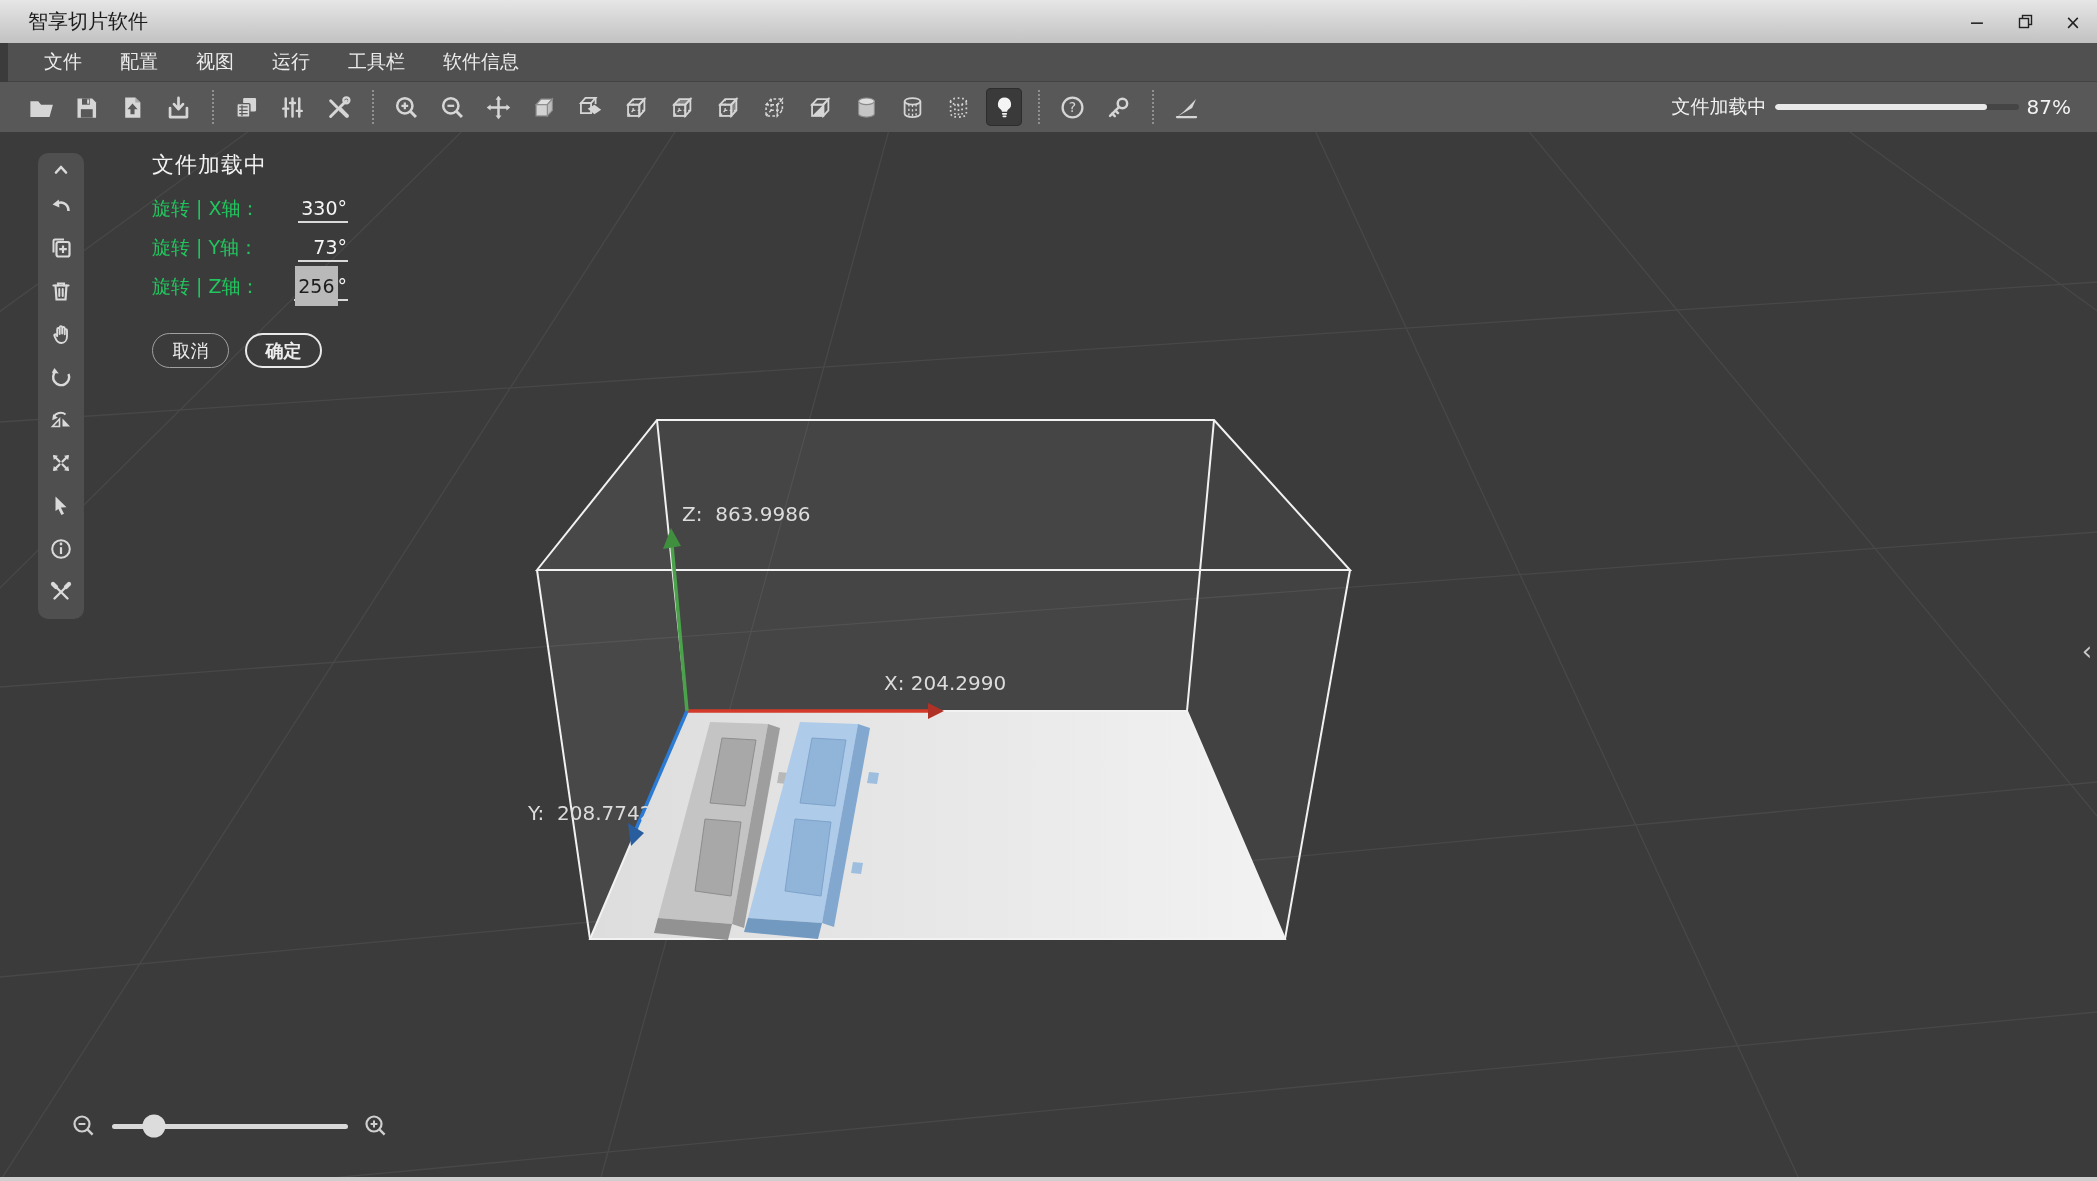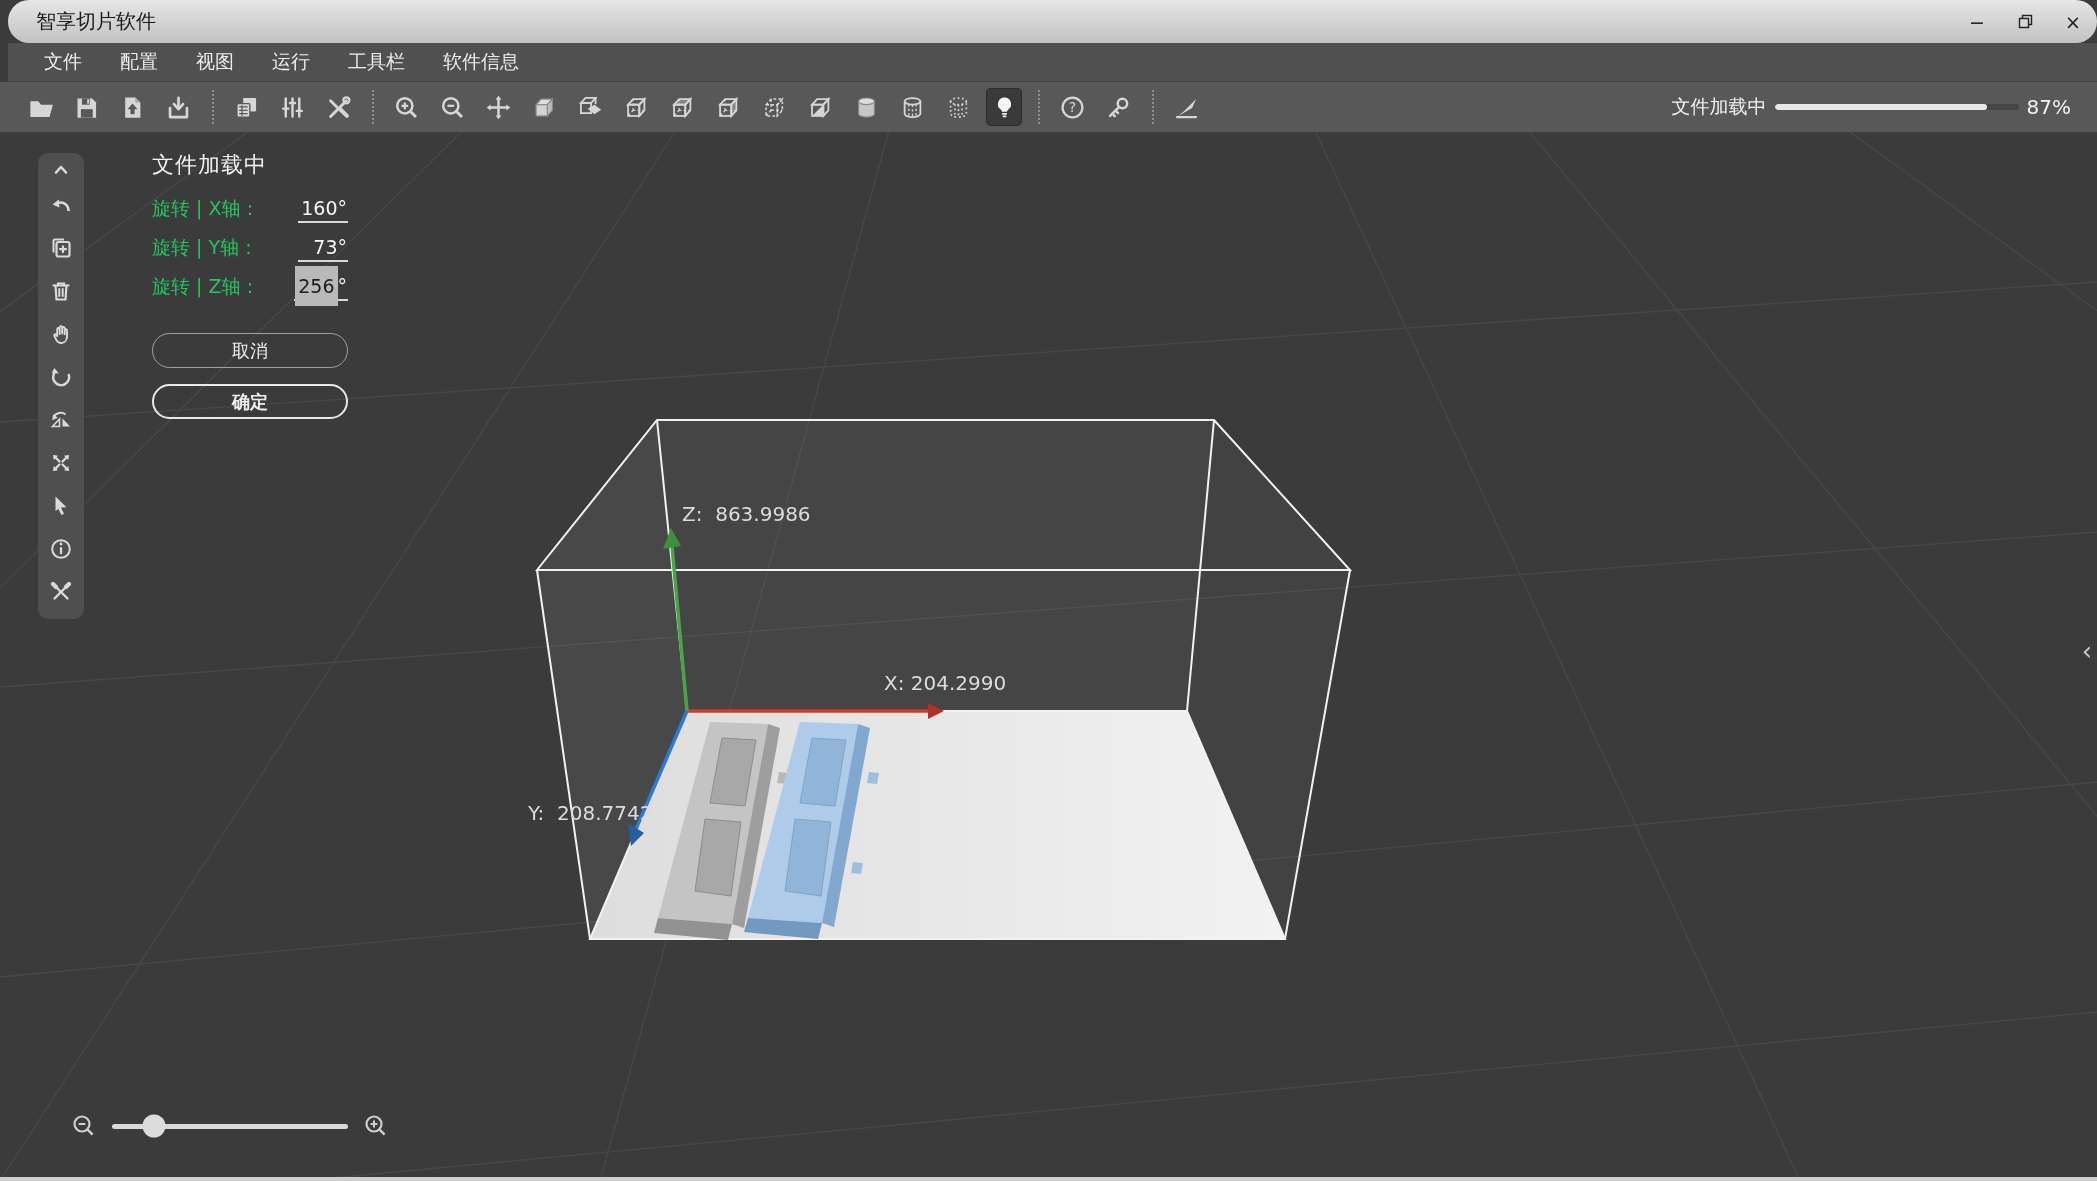--- a/index.html
+++ b/index.html
@@ -5,23 +5,23 @@
   html,body{margin:0;padding:0;}
   body{
     width:2097px;height:1181px;position:relative;overflow:hidden;
     background:#3b3b3b;
     font-family:"DejaVu Sans","Liberation Sans",sans-serif;
     -webkit-font-smoothing:antialiased;
   }
   button{font-family:inherit;cursor:pointer;}
 
   
-  .titlebar{position:absolute;top:0;left:8px;right:0;height:43px;
+  .titlebar{position:absolute;top:0;left:0;right:0;height:43px;
     background:linear-gradient(#e6e6e6,#c2c2c2);
-    display:flex;align-items:center;color:#1b1b1b;z-index:30;border-radius:21px;}
+    display:flex;align-items:center;color:#1b1b1b;z-index:30;}
   .titlebar .title{margin-left:28px;font-size:20px;}
   .win-controls{margin-left:auto;display:flex;height:100%;}
   .win-btn{width:48px;height:100%;display:flex;align-items:center;justify-content:center;
     background:transparent;border:none;color:#222;font-size:19px;padding:0;}
 
   
   .menubar{position:absolute;top:43px;left:8px;right:0;height:38px;background:#505050;
     border-bottom:1px solid #434343;display:flex;align-items:center;gap:30px;
     padding-left:32px;z-index:30;}
   .menu-item{color:#ececec;font-size:19px;background:none;border:none;padding:2px 4px;}
@@ -54,21 +54,21 @@
   .sbtn svg{width:24px;height:24px;display:block;}
 
   
   .rot-panel{position:absolute;left:152px;top:150px;width:196px;color:#eee;z-index:10;}
   .rot-title{font-size:22px;letter-spacing:1px;margin-bottom:16px;color:#f2f2f2;}
   .rot-row{display:flex;align-items:baseline;height:39px;}
   .rot-label{font-size:19px;color:#22c55e;}
   .rot-value{margin-left:auto;font-size:19px;border-bottom:2px solid #d9d9d9;
     min-width:48px;text-align:right;padding:0 1px 2px;color:#f5f5f5;}
   .num.selected{background:#b9b9b9;color:#1d1d1d;padding:9px 3px;margin-top:30px;}
-  .rot-buttons{margin-top:20px;display:flex;gap:16px;flex-direction:column;}
+  .rot-buttons{margin-top:20px;display:flex;gap:16px;}
   .pill{min-width:77px;height:35px;border-radius:18px;background:transparent;
     color:#ececec;font-size:18px;border:1px solid #a0a0a0;}
   .pill.confirm{border:2px solid #e9e9e9;font-weight:bold;}
 
   
   .zoomctl{position:absolute;left:70px;top:1112px;display:flex;align-items:center;
     gap:14px;z-index:10;}
   .zmag{background:none;border:none;padding:0;width:28px;height:28px;}
   .zmag svg{width:28px;height:28px;display:block;}
   .ztrack{position:relative;width:236px;height:5px;background:#d9d9d9;border-radius:3px;}
@@ -476,21 +476,21 @@
         <path d="M20 4l-3 3" stroke-width="4.2"></path>
       </svg>
   </button>
 </div>
 
 <div class="rot-panel">
   <div class="rot-title">文件加载中</div>
 
   <div class="rot-row">
     <span class="rot-label">旋转 | X轴：</span>
-    <span class="rot-value"><span class="num">160</span><span class="unit">°</span></span>
+    <span class="rot-value"><span class="num">330</span><span class="unit">°</span></span>
   </div>
   <div class="rot-row">
     <span class="rot-label">旋转 | Y轴：</span>
     <span class="rot-value"><span class="num">73</span><span class="unit">°</span></span>
   </div>
   <div class="rot-row">
     <span class="rot-label">旋转 | Z轴：</span>
     <span class="rot-value"><span class="num selected">256</span><span class="unit">°</span></span>
   </div>
 

